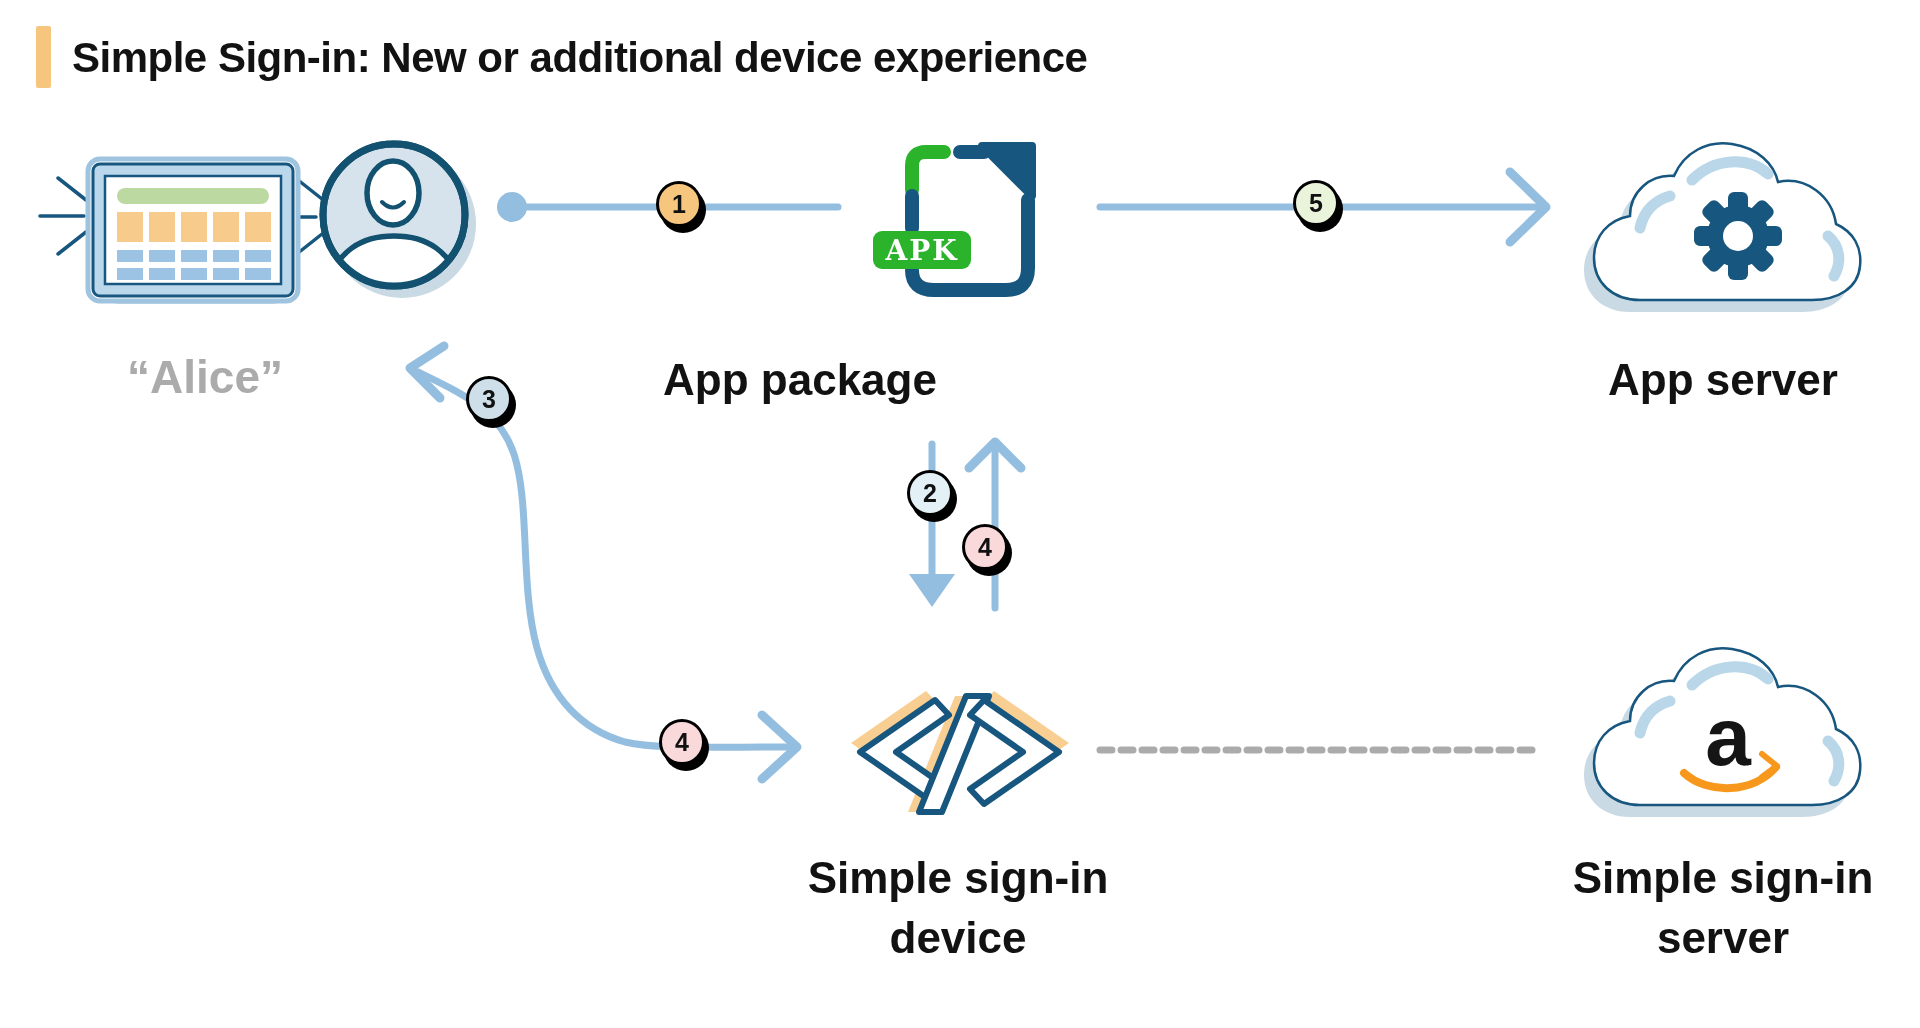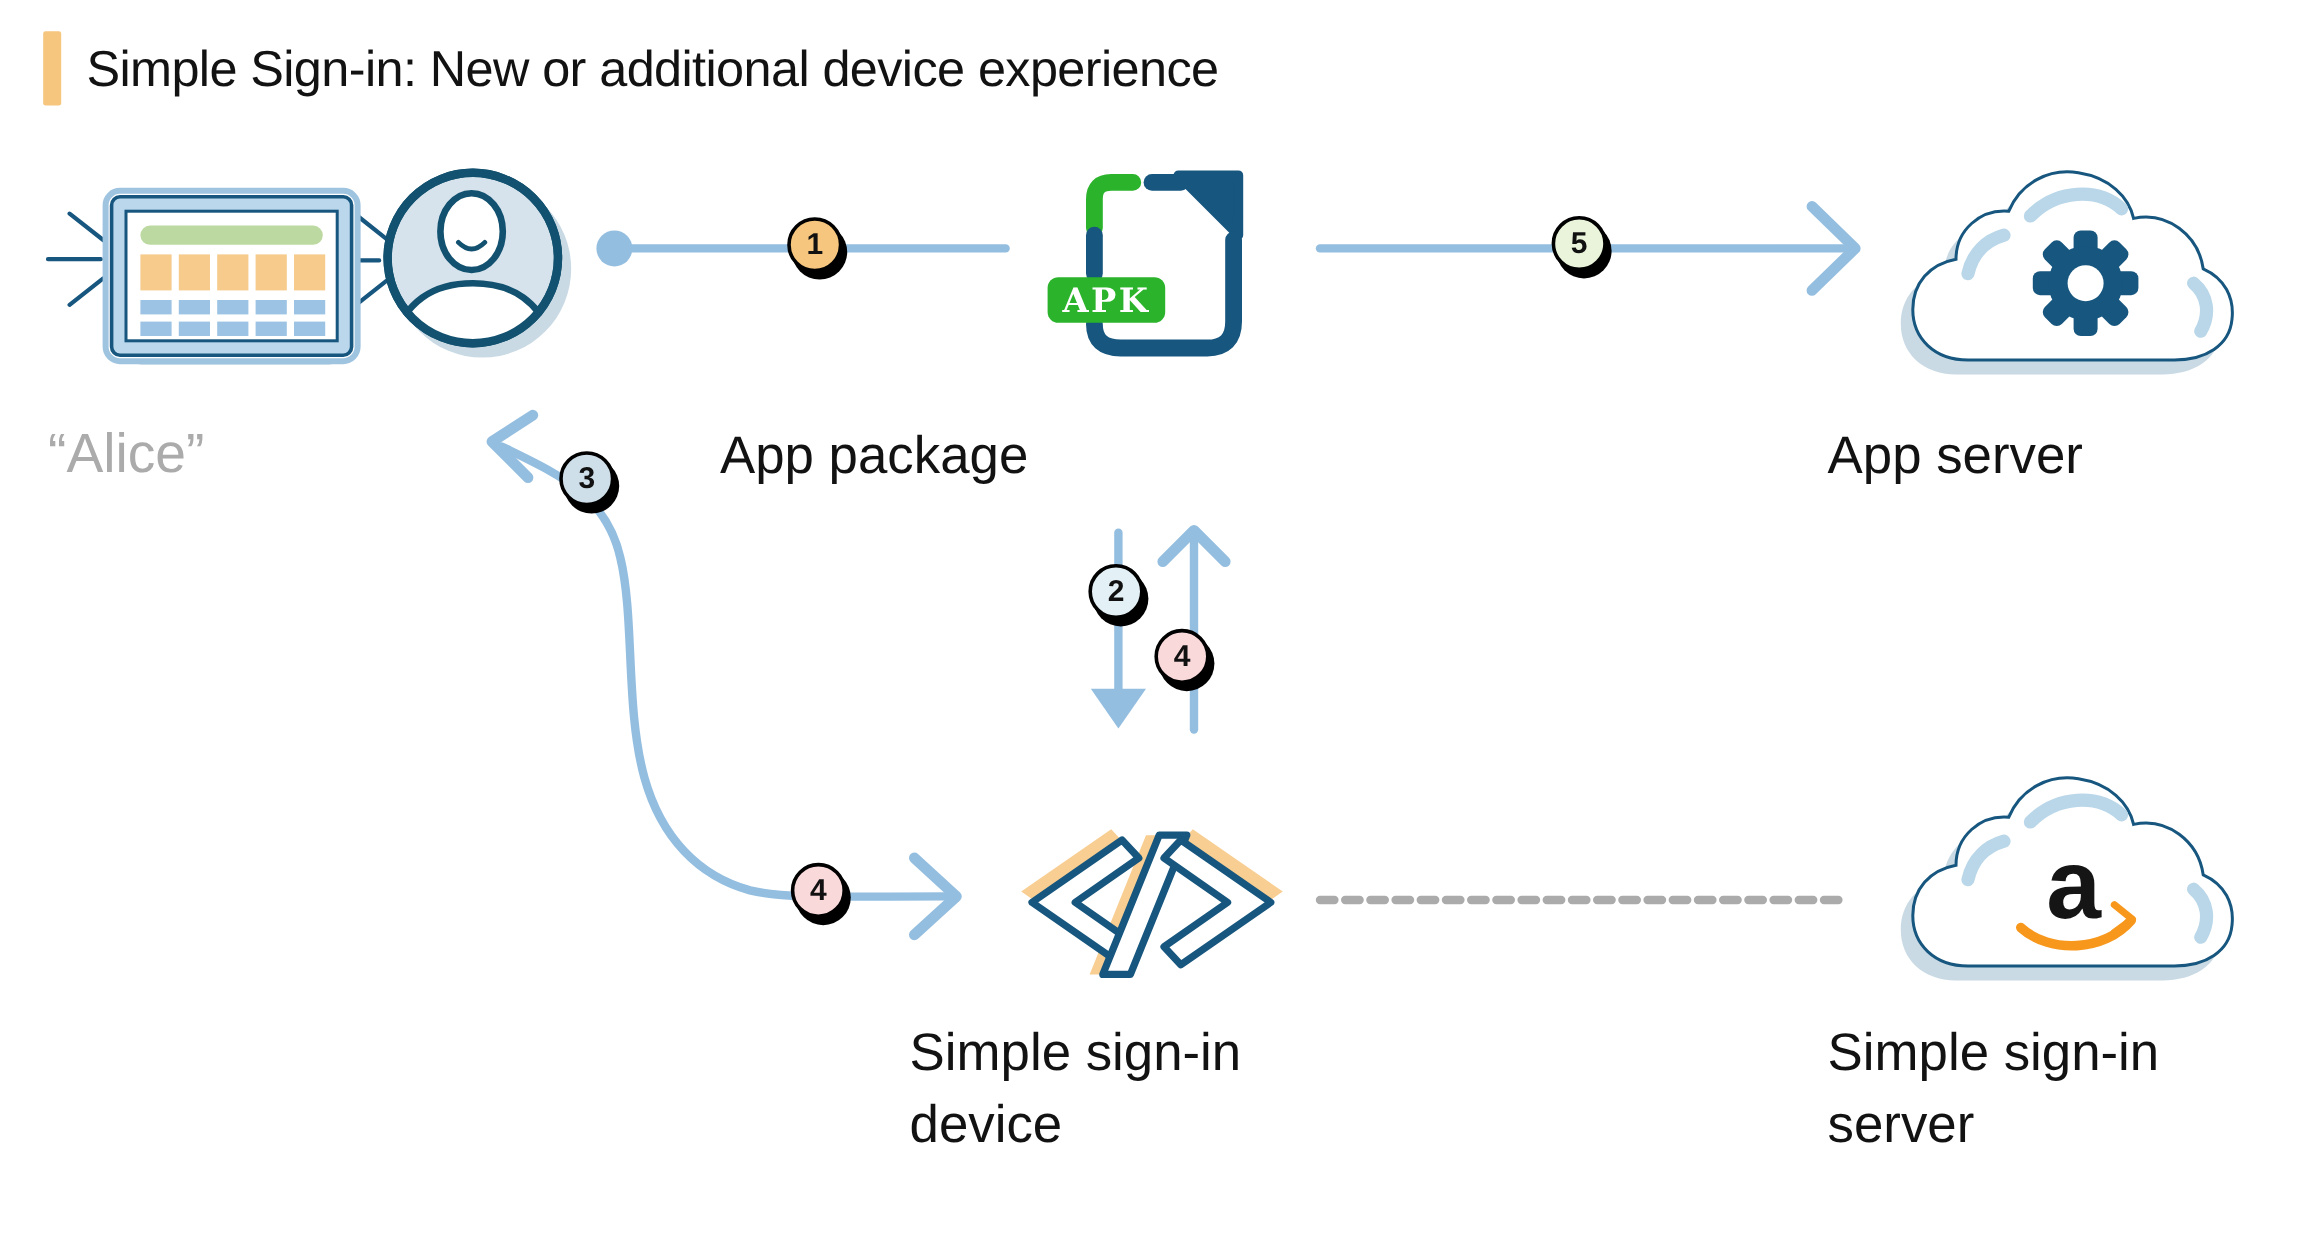--- a/index.html
+++ b/index.html
@@ -11,24 +11,24 @@
   }
   *{margin:0;padding:0;box-sizing:border-box}
   html,body{width:1920px;height:1028px;background:#fff;overflow:hidden;
     font-family:"Liberation Sans","DejaVu Sans",sans-serif;color:var(--text-dark)}
   .stage{position:relative;width:1920px;height:1028px}
   .canvas{position:absolute;left:0;top:0;z-index:1}
 
   .title-bar{position:absolute;left:36px;top:26px;width:15px;height:62px;
     background:var(--accent-orange);border-radius:2px;z-index:3}
   .title{position:absolute;left:72px;top:34px;font-size:42px;letter-spacing:-0.5px;z-index:3;white-space:nowrap}
-  .title .em{font-weight:normal}
-  .title .rest{font-weight:normal}
+  .title .em{font-weight:bold}
+  .title .rest{font-weight:bold}
 
-  .lbl{position:absolute;text-align:left;font-size:44px;font-weight:normal;z-index:3;line-height:60px}
+  .lbl{position:absolute;text-align:center;font-size:44px;font-weight:bold;z-index:3;line-height:60px}
   .lbl.alice{left:40px;top:347px;width:330px;font-size:46px;color:var(--label-gray)}
   .lbl.app-package{left:600px;top:350px;width:400px}
   .lbl.app-server{left:1523px;top:350px;width:400px}
   .lbl.client{left:758px;top:848px;width:400px}
   .lbl.server{left:1523px;top:848px;width:400px}
 
   .badge{position:absolute;width:46px;height:46px;border:3.5px solid #000;border-radius:50%;
     box-shadow:4px 6px 0 #000;display:flex;align-items:center;justify-content:center;
     font-weight:bold;font-size:25px;color:#111;z-index:5}
   .badge-1{left:656px;top:181px}

